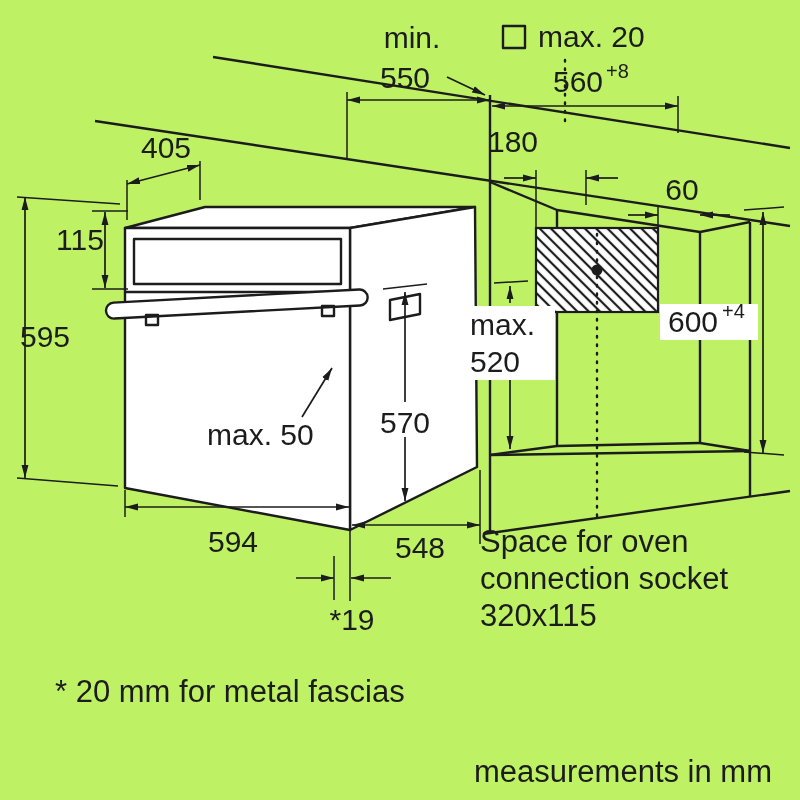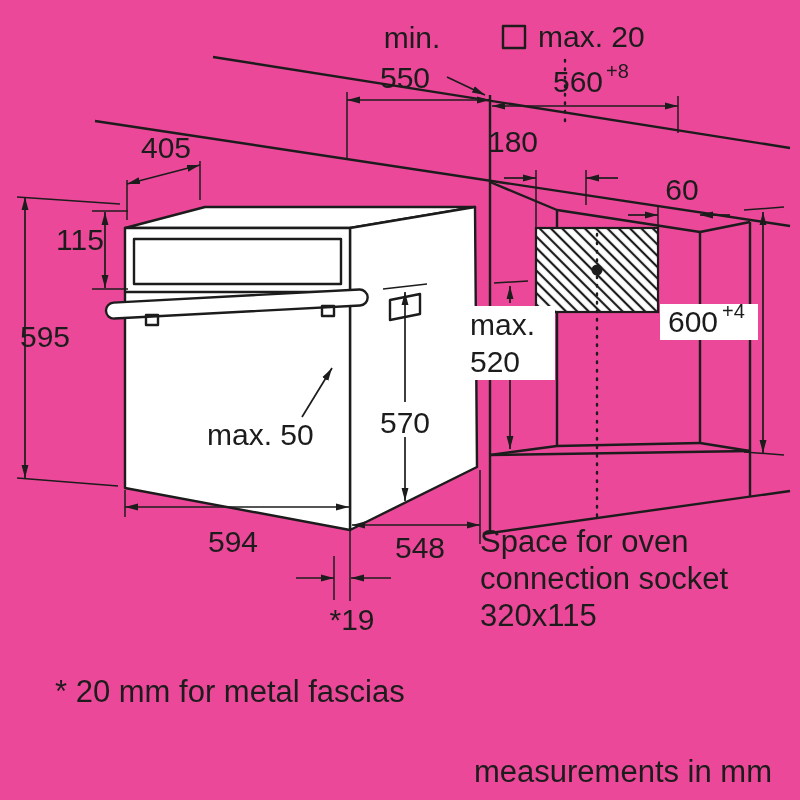--- a/index.html
+++ b/index.html
@@ -1,17 +1,17 @@
 <!DOCTYPE html>
 <html><head>
 <meta charset="utf-8">
 <style>
   html,body{margin:0;padding:0;background:#ffffff;}
   .stage{
-    width:800px;height:800px;position:relative;background:#ec4899;
+    width:800px;height:800px;position:relative;background:#bef264;
     font-family:"Liberation Sans", sans-serif;
     overflow:hidden;
   }
   svg{display:block;}
   text{
     fill:#1c1c1c;
     font-family:"Liberation Sans", sans-serif;
     font-size:30px;
   }
   text.small{font-size:20px;}

